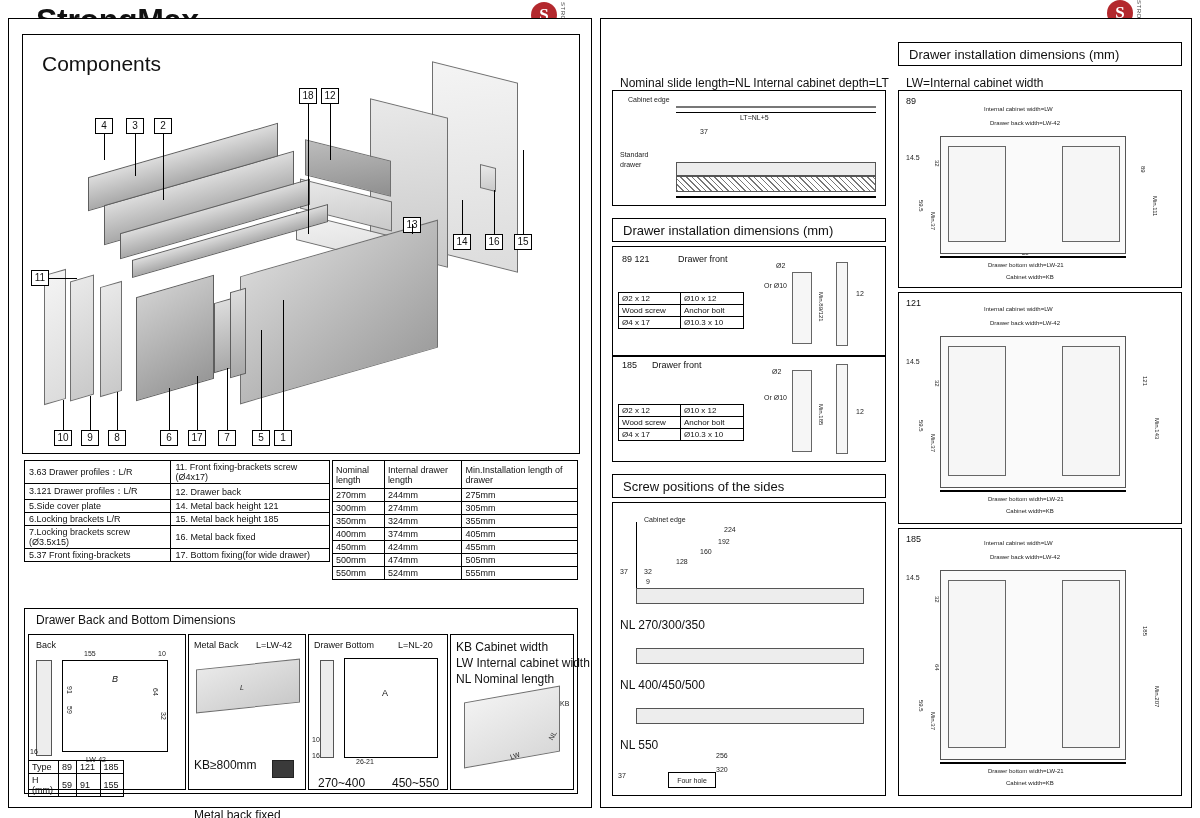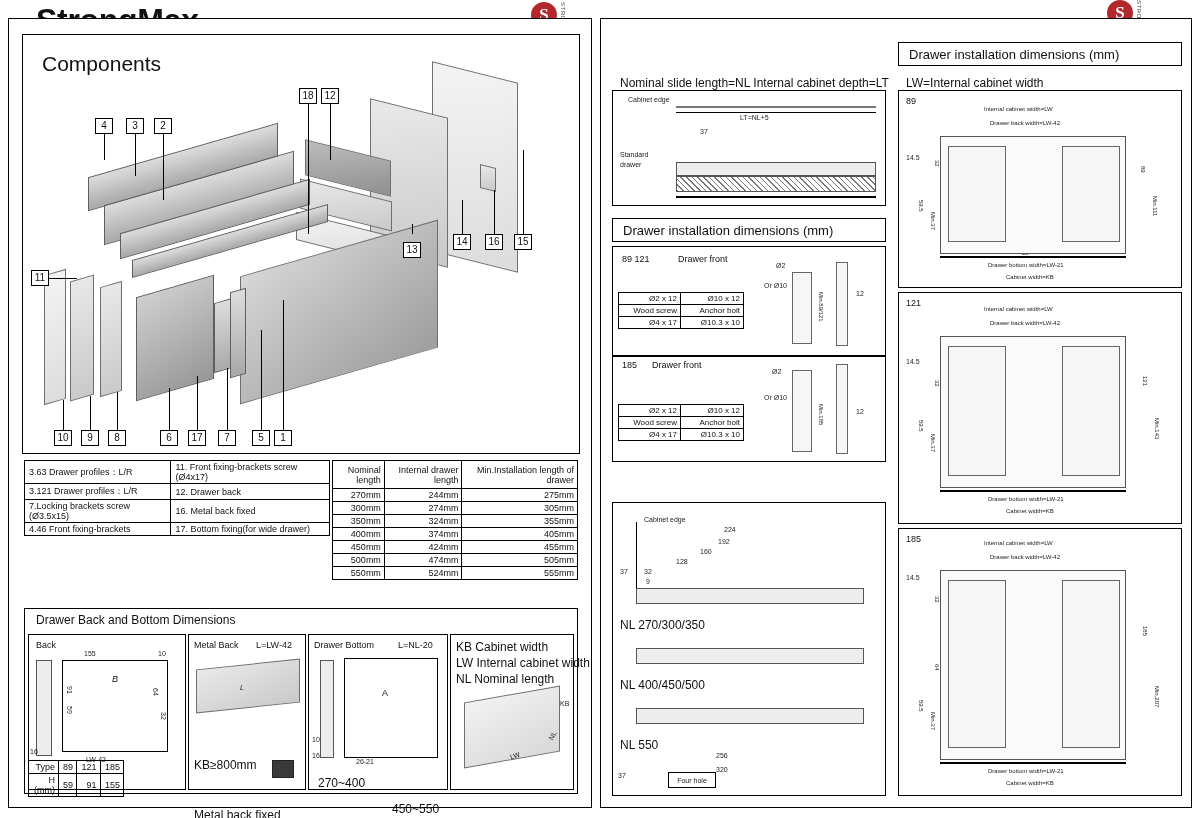--- a/index.html
+++ b/index.html
@@ -59,21 +59,21 @@
   .plate.light { background:linear-gradient(160deg,#f4f4f4,#dcdcdc); }
   .rail {
     position:absolute; background:linear-gradient(180deg,#dcdcdc,#a9a9a9);
     border:1px solid #5e5e5e;
   }
   .leader { position:absolute; background:#000; }
 
   
   table.tbl { border-collapse:collapse; font-size:9px; }
   table.tbl td, table.tbl th {
-    border:1px solid #000; padding:1px 3px; font-weight:normal; text-align:right;
+    border:1px solid #000; padding:1px 3px; font-weight:normal; text-align:left;
   }
   .legend-tbl td { border:1px solid #000; padding:1px 4px; font-size:9px; }
 
   .sub-frame { position:absolute; border:1px solid #000; }
   .tech-line { position:absolute; background:#000; }
   .tech-line.gray { background:#777; }
   .hatch {
     position:absolute;
     background:repeating-linear-gradient(45deg,#777 0 1px,transparent 1px 4px);
     border:1px solid #555;
@@ -155,21 +155,21 @@
   <div class="boxnum" style="left:126px; top:118px;">3</div>
   <div class="leader" style="left:135px; top:134px; width:1px; height:42px;"></div>
   <div class="boxnum" style="left:154px; top:118px;">2</div>
   <div class="leader" style="left:163px; top:134px; width:1px; height:66px;"></div>
 
   <div class="boxnum" style="left:299px; top:88px;">18</div>
   <div class="leader" style="left:308px; top:104px; width:1px; height:130px;"></div>
   <div class="boxnum" style="left:321px; top:88px;">12</div>
   <div class="leader" style="left:330px; top:104px; width:1px; height:56px;"></div>
 
-  <div class="boxnum" style="left:403px; top:242px;">13</div>
+  <div class="boxnum" style="left:403px; top:217px;">13</div>
   <div class="boxnum" style="left:453px; top:234px;">14</div>
   <div class="boxnum" style="left:485px; top:234px;">16</div>
   <div class="boxnum" style="left:514px; top:234px;">15</div>
   <div class="leader" style="left:412px; top:224px; width:1px; height:10px;"></div>
   <div class="leader" style="left:462px; top:200px; width:1px; height:34px;"></div>
   <div class="leader" style="left:494px; top:190px; width:1px; height:44px;"></div>
   <div class="leader" style="left:523px; top:150px; width:1px; height:84px;"></div>
 
   <div class="boxnum" style="left:31px; top:270px;">11</div>
   <div class="leader" style="left:49px; top:278px; width:28px; height:1px;"></div>
@@ -196,25 +196,33 @@
       <tbody>
       <tr>
         <td>3.63 Drawer profiles：L/R</td>
         <td>11. Front fixing-brackets screw (Ø4x17)</td>
       </tr>
       <tr>
         <td>3.121 Drawer profiles：L/R</td>
         <td>12. Drawer back</td>
       </tr>
       <tr>
+        <td>5.Side cover plate</td>
+        <td>14. Metal back height 121</td>
+      </tr>
+      <tr>
+        <td>6.Locking brackets  L/R</td>
+        <td>15. Metal back height 185</td>
+      </tr>
+      <tr>
         <td>7.Locking brackets screw  (Ø3.5x15)</td>
         <td>16. Metal back fixed</td>
       </tr>
       <tr>
-        <td>4.46 Front fixing-brackets</td>
+        <td>5.37 Front fixing-brackets</td>
         <td>17. Bottom fixing(for wide drawer)</td>
       </tr>
     </tbody>
       </table>
   </div>
 
   <div style="position:absolute; left:332px; top:460px;">
     <table class="tbl" style="width:246px;">
       <tbody>
           <tr>
@@ -307,21 +315,21 @@
   <div class="sub-frame" style="left:308px; top:634px; width:140px; height:156px;"></div>
   <div class="lbl" style="left:314px; top:640px;">Drawer Bottom</div>
   <div class="lbl" style="left:398px; top:640px;">L=NL-20</div>
   <div class="gbox" style="left:320px; top:660px; width:14px; height:98px;"></div>
   <div class="sub-frame" style="left:344px; top:658px; width:94px; height:100px;"></div>
   <div class="lbl" style="left:382px; top:688px;">A</div>
   <div class="lbl7" style="left:312px; top:736px;">10</div>
   <div class="lbl7" style="left:312px; top:752px;">16</div>
   <div class="lbl7" style="left:356px; top:758px;">26-21</div>
   <div class="lbl8" style="left:318px; top:776px;">270~400</div>
-  <div class="lbl8" style="left:392px; top:776px;margin-top:26px;">450~550</div>
+  <div class="lbl8" style="left:392px; top:776px;">450~550</div>
 
   <div class="sub-frame" style="left:450px; top:634px; width:124px; height:156px;"></div>
   <div class="lbl8" style="left:456px; top:640px;">KB   Cabinet width</div>
   <div class="lbl8" style="left:456px; top:656px;">LW   Internal cabinet width</div>
   <div class="lbl8" style="left:456px; top:672px;">NL   Nominal length</div>
   <div class="plate light" style="left:464px; top:694px; width:96px; height:66px; transform:skewY(-10deg); background:linear-gradient(160deg,#f2f2f2,#d8d8d8);"></div>
   <div class="lbl7" style="left:510px; top:752px; transform:rotate(-18deg);">LW</div>
   <div class="lbl7" style="left:548px; top:732px; transform:rotate(-60deg);">NL</div>
   <div class="lbl7" style="left:560px; top:700px;">KB</div>
 
@@ -388,20 +396,23 @@
       <td>Ø4 x 17</td>
       <td>Ø10.3 x 10</td>
     </tr>
   </tbody>
     </table>
   <div class="gbox2" style="left:792px; top:370px; width:20px; height:82px;"></div>
   <div class="gbox2" style="left:836px; top:364px; width:12px; height:90px;"></div>
   <div class="lbl7" style="left:856px; top:408px;">12</div>
   <div class="lbl6" style="left:818px; top:404px; writing-mode:vertical-rl;">Min.185</div>
 
+  <div class="panel-title" style="left:612px; top:474px; width:274px; height:24px;">
+    <span>Screw positions of the sides</span>
+  </div>
   <div class="sub-frame" style="left:612px; top:502px; width:274px; height:294px;"></div>
   <div class="lbl7" style="left:644px; top:516px;">Cabinet edge</div>
   <div class="tech-line" style="left:636px; top:522px; width:1px; height:66px;"></div>
   <div class="lbl7" style="left:724px; top:526px;">224</div>
   <div class="lbl7" style="left:718px; top:538px;">192</div>
   <div class="lbl7" style="left:700px; top:548px;">160</div>
   <div class="lbl7" style="left:676px; top:558px;">128</div>
   <div class="lbl7" style="left:620px; top:568px;">37</div>
   <div class="lbl7" style="left:644px; top:568px;">32</div>
   <div class="lbl7" style="left:646px; top:578px;">9</div>

